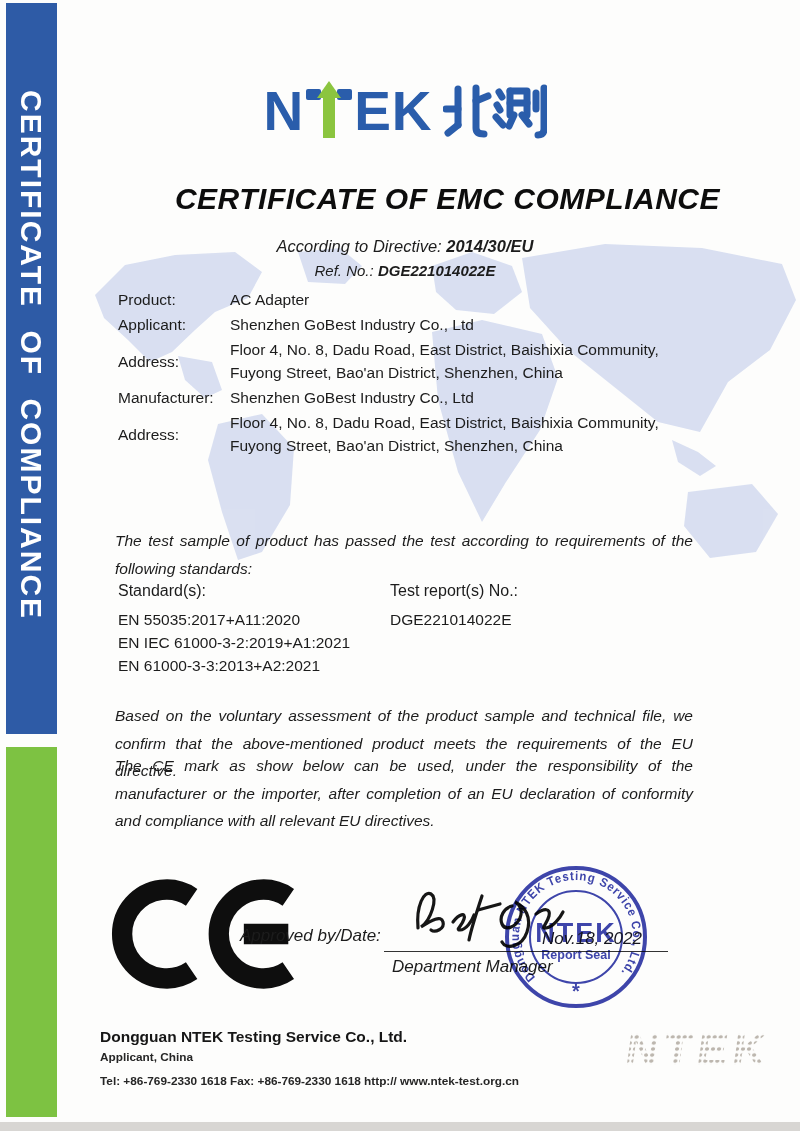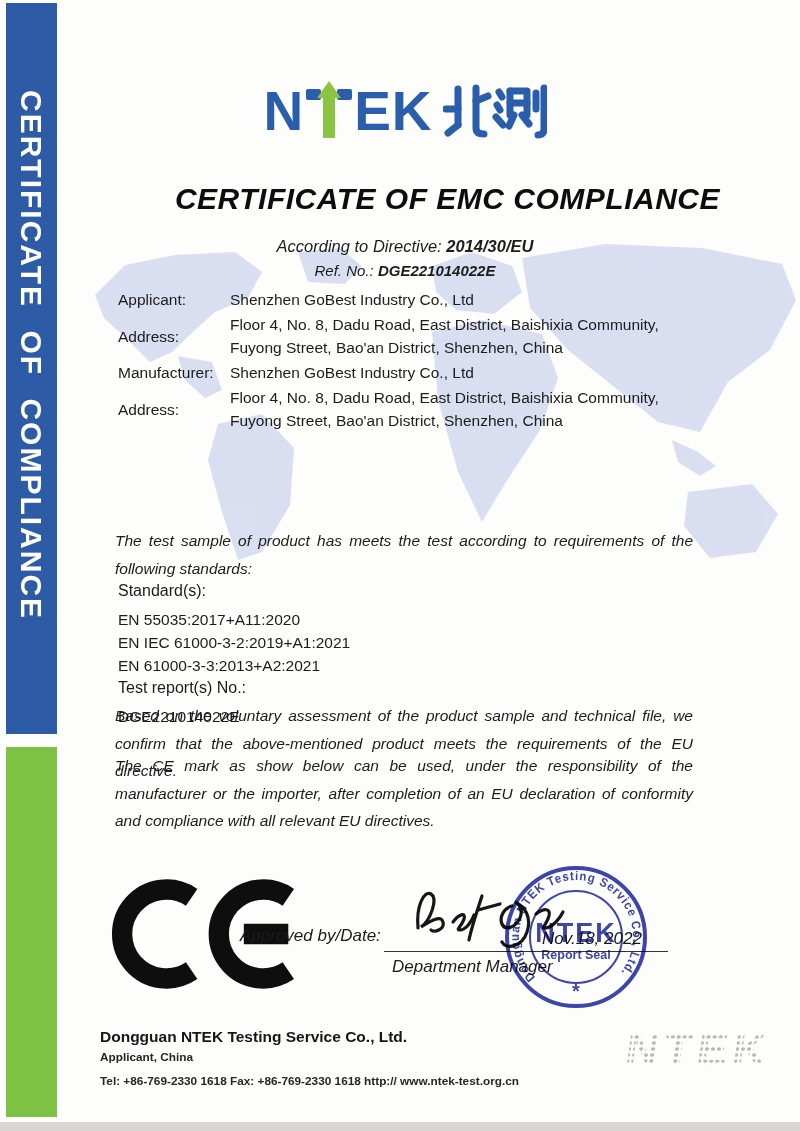--- a/index.html
+++ b/index.html
@@ -39,21 +39,21 @@
   .refline{left:90px;top:262px;width:630px;text-align:center;font-size:15px;font-style:italic;z-index:2;}
   .bold{font-weight:700;}
   
   .fields{left:118px;top:288px;width:576px;z-index:2;font-size:15.5px;}
   .frow{display:flex;margin-bottom:2px;}
   .flabel{width:112px;flex:none;line-height:23px;align-self:center;}
   .fvalue{flex:1;line-height:23px;}
   .fvalue span{display:block;}
   
   .statement{left:115px;top:527px;width:578px;font-size:15.5px;font-style:italic;line-height:28px;z-index:2;text-align:justify;}
-  .standards-row{left:118px;top:580px;width:576px;display:flex;z-index:2;font-size:15.5px;flex-direction:column;}
+  .standards-row{left:118px;top:580px;width:576px;display:flex;z-index:2;font-size:15.5px;}
   .std-col{width:272px;flex:none;}
   .std-heading{font-size:16px;line-height:22px;margin-bottom:6px;}
   .std-item{line-height:23px;}
   
   .para{left:115px;width:578px;font-size:15.5px;font-style:italic;line-height:27.5px;text-align:justify;z-index:2;}
   .para1{top:702px;} .para2{top:752px;}
   
   .ce{left:108px;top:876px;width:204px;height:116px;z-index:2;}
   .approved-label{left:240px;top:926px;font-size:17px;font-style:italic;z-index:2;}
   .sig{left:408px;top:884px;width:175px;height:72px;z-index:4;}
@@ -131,20 +131,26 @@
     <span>According to Directive:</span>
     <span class="bold">2014/30/EU</span>
   </div>
   <div class="abs refline">
     <span>Ref. No.:</span>
     <span class="bold">DGE221014022E</span>
   </div>
 
   <div class="abs fields">
     <div class="frow">
+      <div class="flabel">Product:</div>
+      <div class="fvalue">
+          <span>AC Adapter</span>
+        </div>
+    </div>
+    <div class="frow">
       <div class="flabel">Applicant:</div>
       <div class="fvalue">
           <span>Shenzhen GoBest Industry Co., Ltd</span>
         </div>
     </div>
     <div class="frow">
       <div class="flabel">Address:</div>
       <div class="fvalue">
         <span>Floor 4, No. 8, Dadu Road, East District, Baishixia Community,</span>
         <span>Fuyong Street, Bao'an District, Shenzhen, China</span>
@@ -158,21 +164,21 @@
     </div>
     <div class="frow">
       <div class="flabel">Address:</div>
       <div class="fvalue">
         <span>Floor 4, No. 8, Dadu Road, East District, Baishixia Community,</span>
         <span>Fuyong Street, Bao'an District, Shenzhen, China</span>
       </div>
     </div>
   </div>
 
-  <div class="abs statement">The test sample of product has meets the test according to requirements of the following standards:</div>
+  <div class="abs statement">The test sample of product has passed the test according to requirements of the following standards:</div>
 
   <div class="abs standards-row">
     <div class="std-col">
       <div class="std-heading">Standard(s):</div>
       <div class="std-item">EN 55035:2017+A11:2020</div>
       <div class="std-item">EN IEC 61000-3-2:2019+A1:2021</div>
       <div class="std-item">EN 61000-3-3:2013+A2:2021</div>
     </div>
     <div class="std-col">
       <div class="std-heading">Test report(s) No.:</div>

